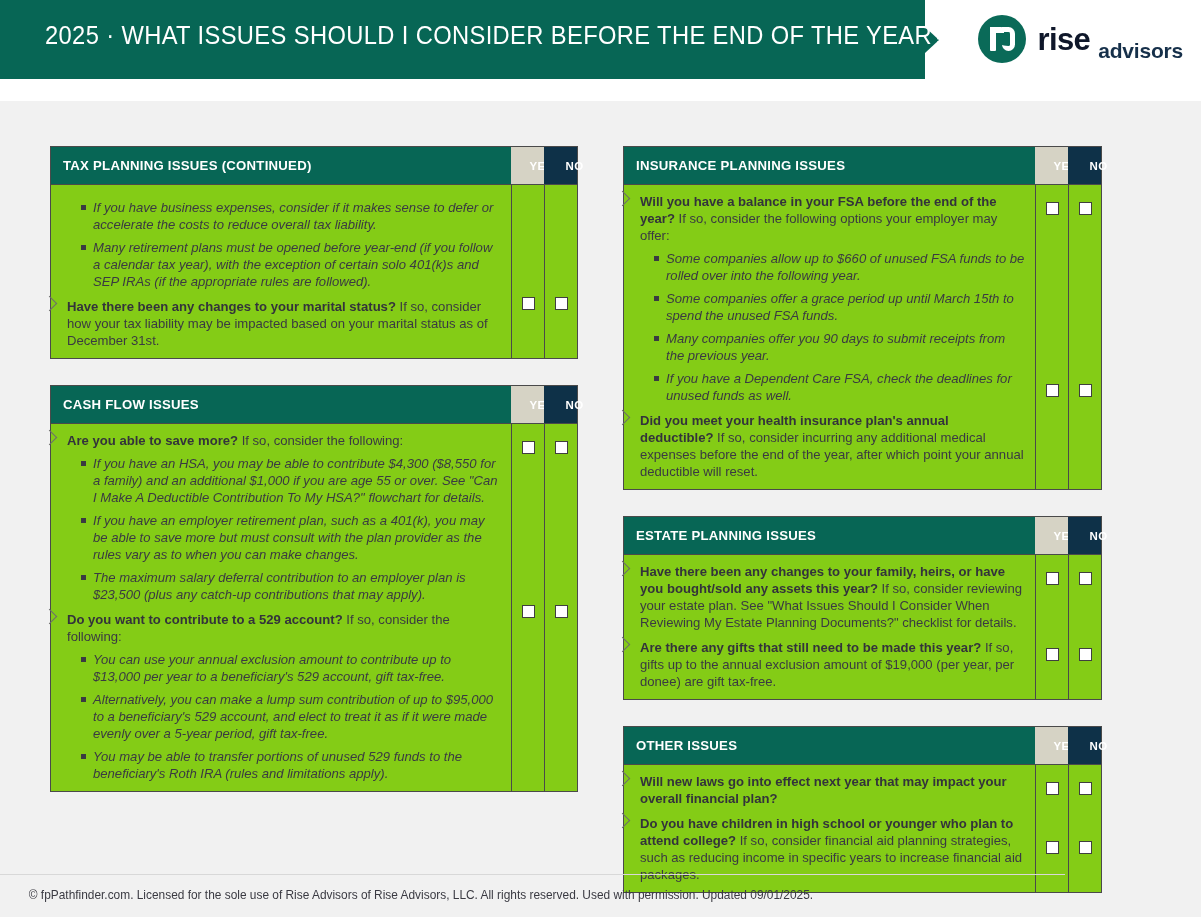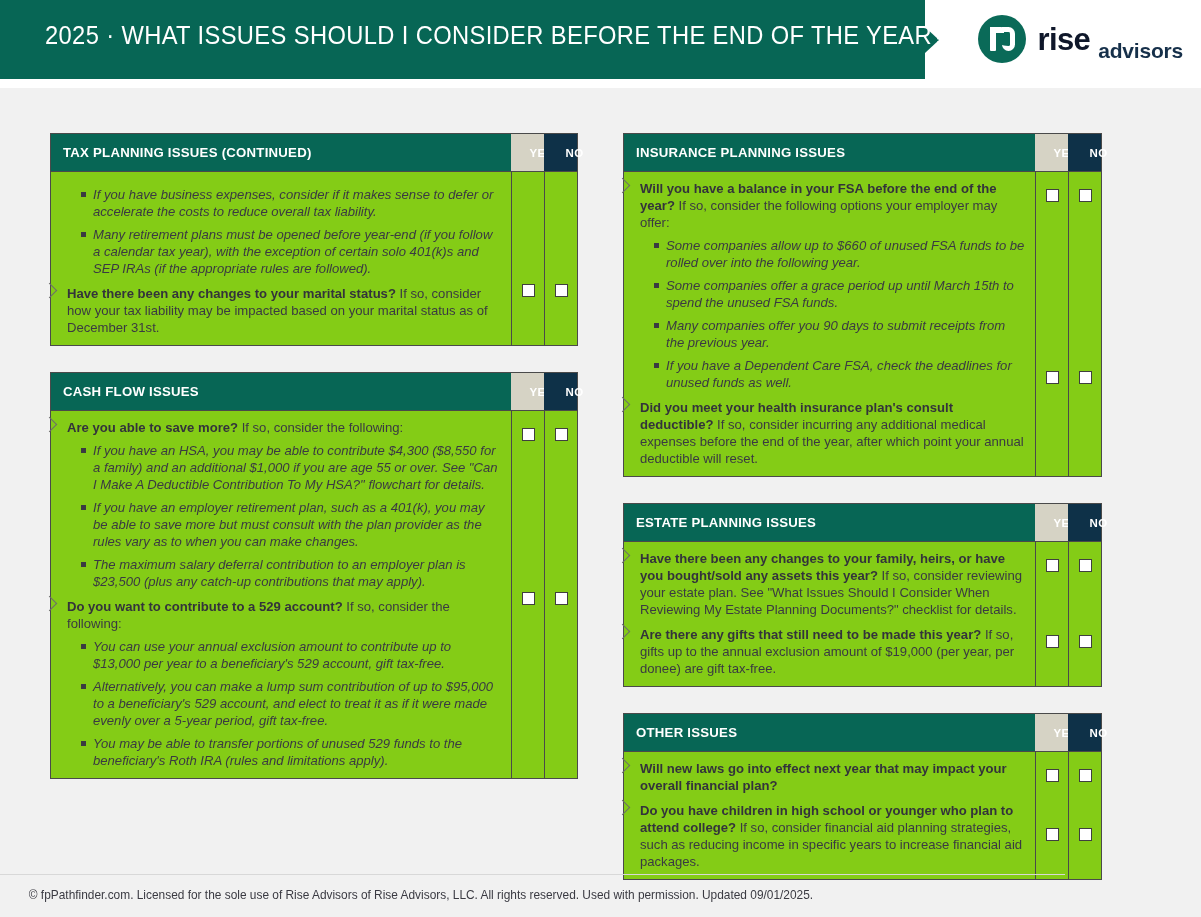--- a/index.html
+++ b/index.html
@@ -9,21 +9,21 @@
     height: 917px;
     background: #f1f1f1;
     font-family: "Liberation Sans", sans-serif;
     color: #3a3a42;
     overflow: hidden;
   }
 
   
   .banner {
     position: relative;
-    height: 88px;
+    height: 101px;
     background: #ffffff;
   }
   .banner-green {
     position: absolute;
     left: 0; top: 0;
     width: 925px;
     height: 79px;
     background: #076655;
   }
   .banner-arrow {
@@ -345,21 +345,21 @@
                 <div class="qtext"><b>Will you have a balance in your FSA before the end of the year?</b> If so, consider the following options your employer may offer:</div>
                 <ul class="blist">
                   <li>Some companies allow up to $660 of unused FSA funds to be rolled over into the following year.</li>
                   <li>Some companies offer a grace period up until March 15th to spend the unused FSA funds.</li>
                   <li>Many companies offer you 90 days to submit receipts from the previous year.</li>
                   <li>If you have a Dependent Care FSA, check the deadlines for unused funds as well.</li>
                 </ul>
               </div>
               <div class="qrow">
                 <span class="chev"></span>
-                <div class="qtext"><b>Did you meet your health insurance plan's consult deductible?</b> If so, consider incurring any additional medical expenses before the end of the year, after which point your annual deductible will reset.</div>
+                <div class="qtext"><b>Did you meet your health insurance plan's annual deductible?</b> If so, consider incurring any additional medical expenses before the end of the year, after which point your annual deductible will reset.</div>
               </div>
             </div>
             <div class="marks-yes">
               <div class="cbwrap" style="margin-top: 9px;">
                 <div class="cbox"></div>
               </div>
               <div class="cbwrap" style="margin-top: 169.156px;">
                 <div class="cbox"></div>
               </div>
             </div>

